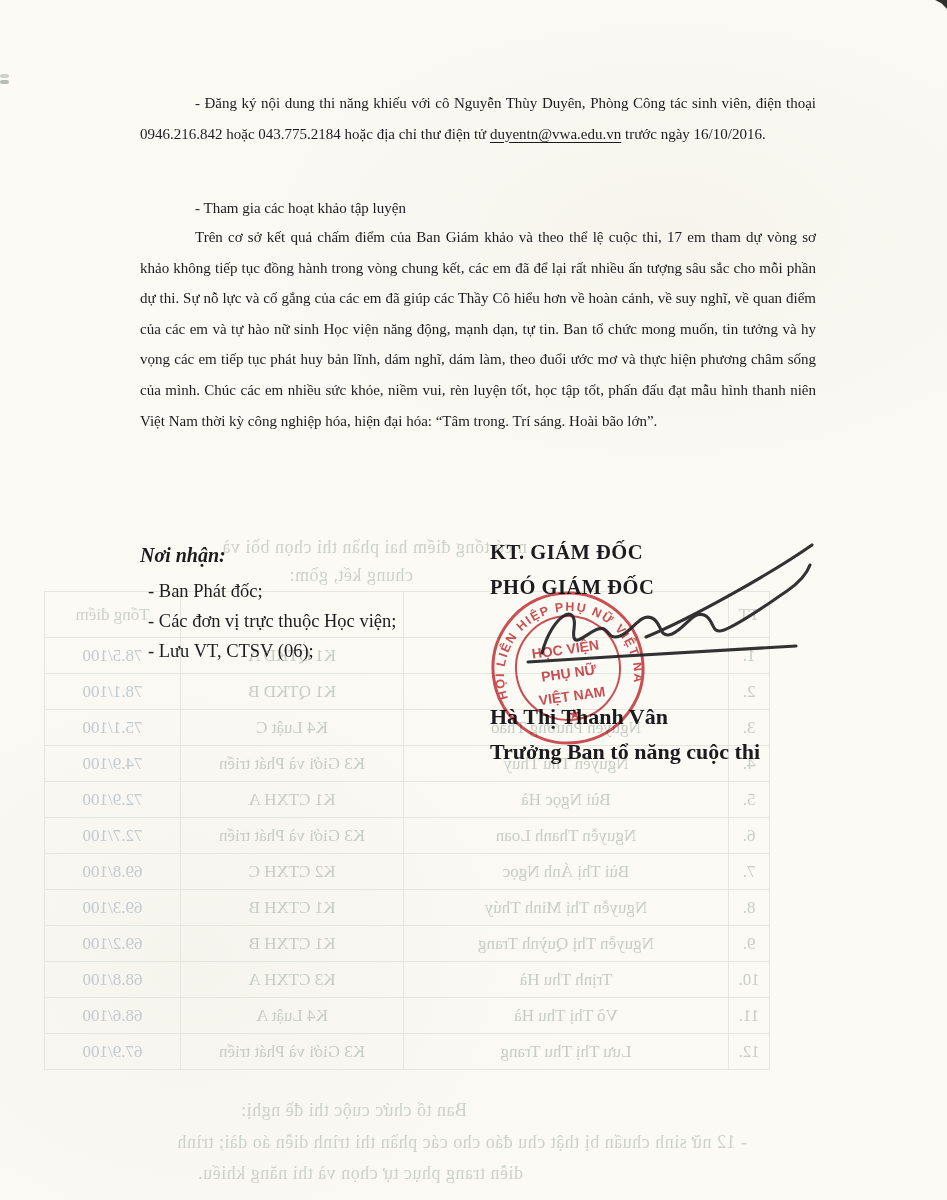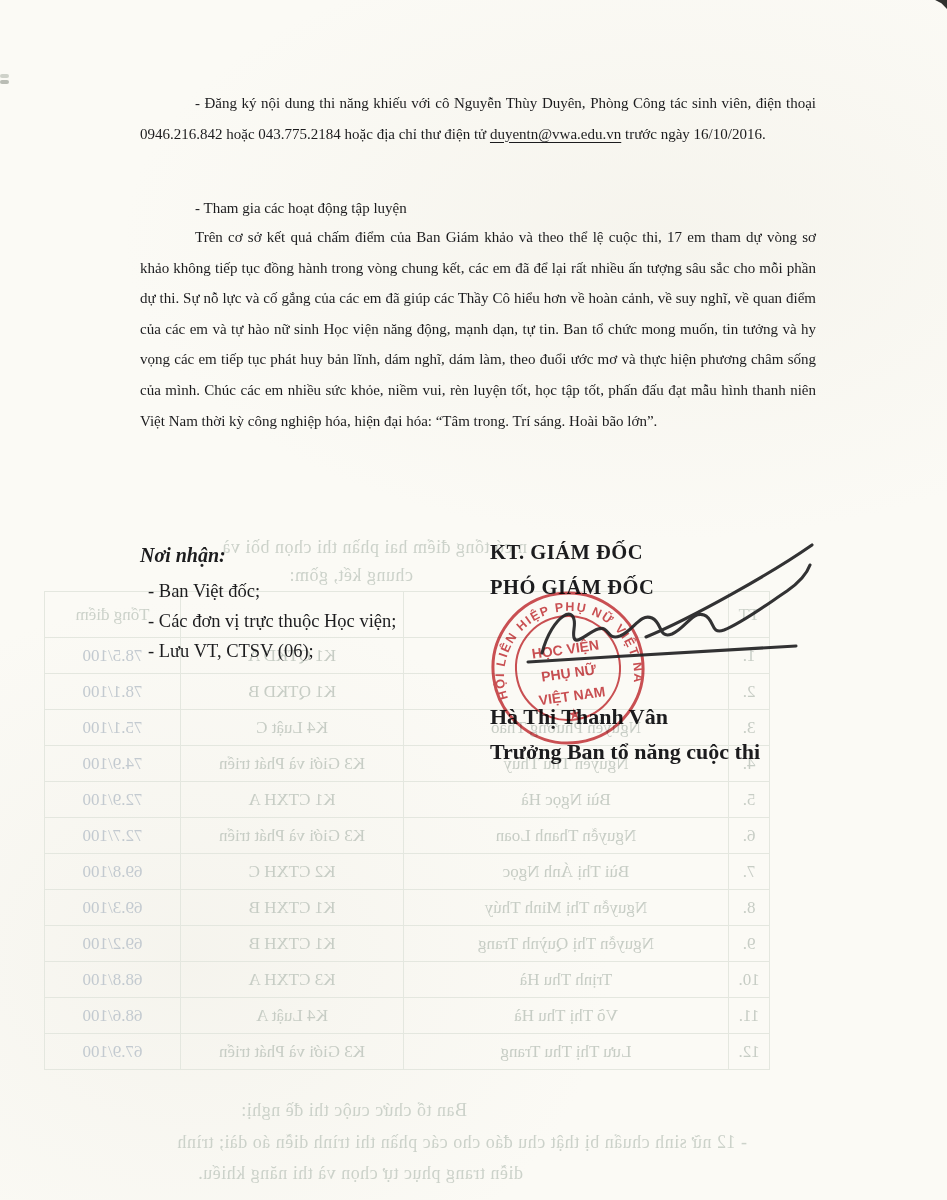--- a/index.html
+++ b/index.html
@@ -172,27 +172,27 @@
     </tbody>
       </table>
 
     <div class="bleed-line" style="left:480px;top:1100px;">Ban tổ chức cuộc thi đề nghị:</div>
     <div class="bleed-line" style="left:200px;top:1132px;">- 12 nữ sinh chuẩn bị thật chu đáo cho các phần thi trình diễn áo dài; trình</div>
     <div class="bleed-line" style="left:424px;top:1163px;">diễn trang phục tự chọn và thi năng khiếu.</div>
   </div>
 
   <p class="ink para" style="top:88px;"><span>- Đăng ký nội dung thi năng khiếu với cô Nguyễn Thùy Duyên, Phòng Công tác sinh viên, điện thoại 0946.216.842 hoặc 043.775.2184 hoặc địa chỉ thư điện tử </span><span class="email">duyentn@vwa.edu.vn</span><span> trước ngày 16/10/2016.</span></p>
 
-  <p class="ink para" style="top:193px;">- Tham gia các hoạt động tập luyện</p>
+  <p class="ink para" style="top:193px;">- Tham gia các hoạt khảo tập luyện</p>
 
   <p class="ink para" style="top:222px;">Trên cơ sở kết quả chấm điểm của Ban Giám khảo và theo thể lệ cuộc thi, 17 em tham dự vòng sơ khảo không tiếp tục đồng hành trong vòng chung kết, các em đã để lại rất nhiều ấn tượng sâu sắc cho mỗi phần dự thi. Sự nỗ lực và cố gắng của các em đã giúp các Thầy Cô hiểu hơn về hoàn cảnh, về suy nghĩ, về quan điểm của các em và tự hào nữ sinh Học viện năng động, mạnh dạn, tự tin. Ban tổ chức mong muốn, tin tưởng và hy vọng các em tiếp tục phát huy bản lĩnh, dám nghĩ, dám làm, theo đuổi ước mơ và thực hiện phương châm sống của mình. Chúc các em nhiều sức khỏe, niềm vui, rèn luyện tốt, học tập tốt, phấn đấu đạt mẫu hình thanh niên Việt Nam thời kỳ công nghiệp hóa, hiện đại hóa: “Tâm trong. Trí sáng. Hoài bão lớn”.</p>
 
   <div class="ink recipients-heading">Nơi nhận:</div>
   <div class="ink recipients-list">
-    <div>- Ban Việt đốc;</div>
+    <div>- Ban Phát đốc;</div>
     <div>- Các đơn vị trực thuộc Học viện;</div>
     <div>- Lưu VT, CTSV (06);</div>
   </div>
 
   <div class="ink sign-col head1">KT. GIÁM ĐỐC</div>
   <div class="ink sign-col signer-name">Hà Thị Thanh Vân</div>
   <div class="ink sign-col head2">PHÓ GIÁM ĐỐC</div>
   <div class="ink sign-col signer-title">Trưởng Ban tổ năng cuộc thi</div>
 
   <div class="stamp">

